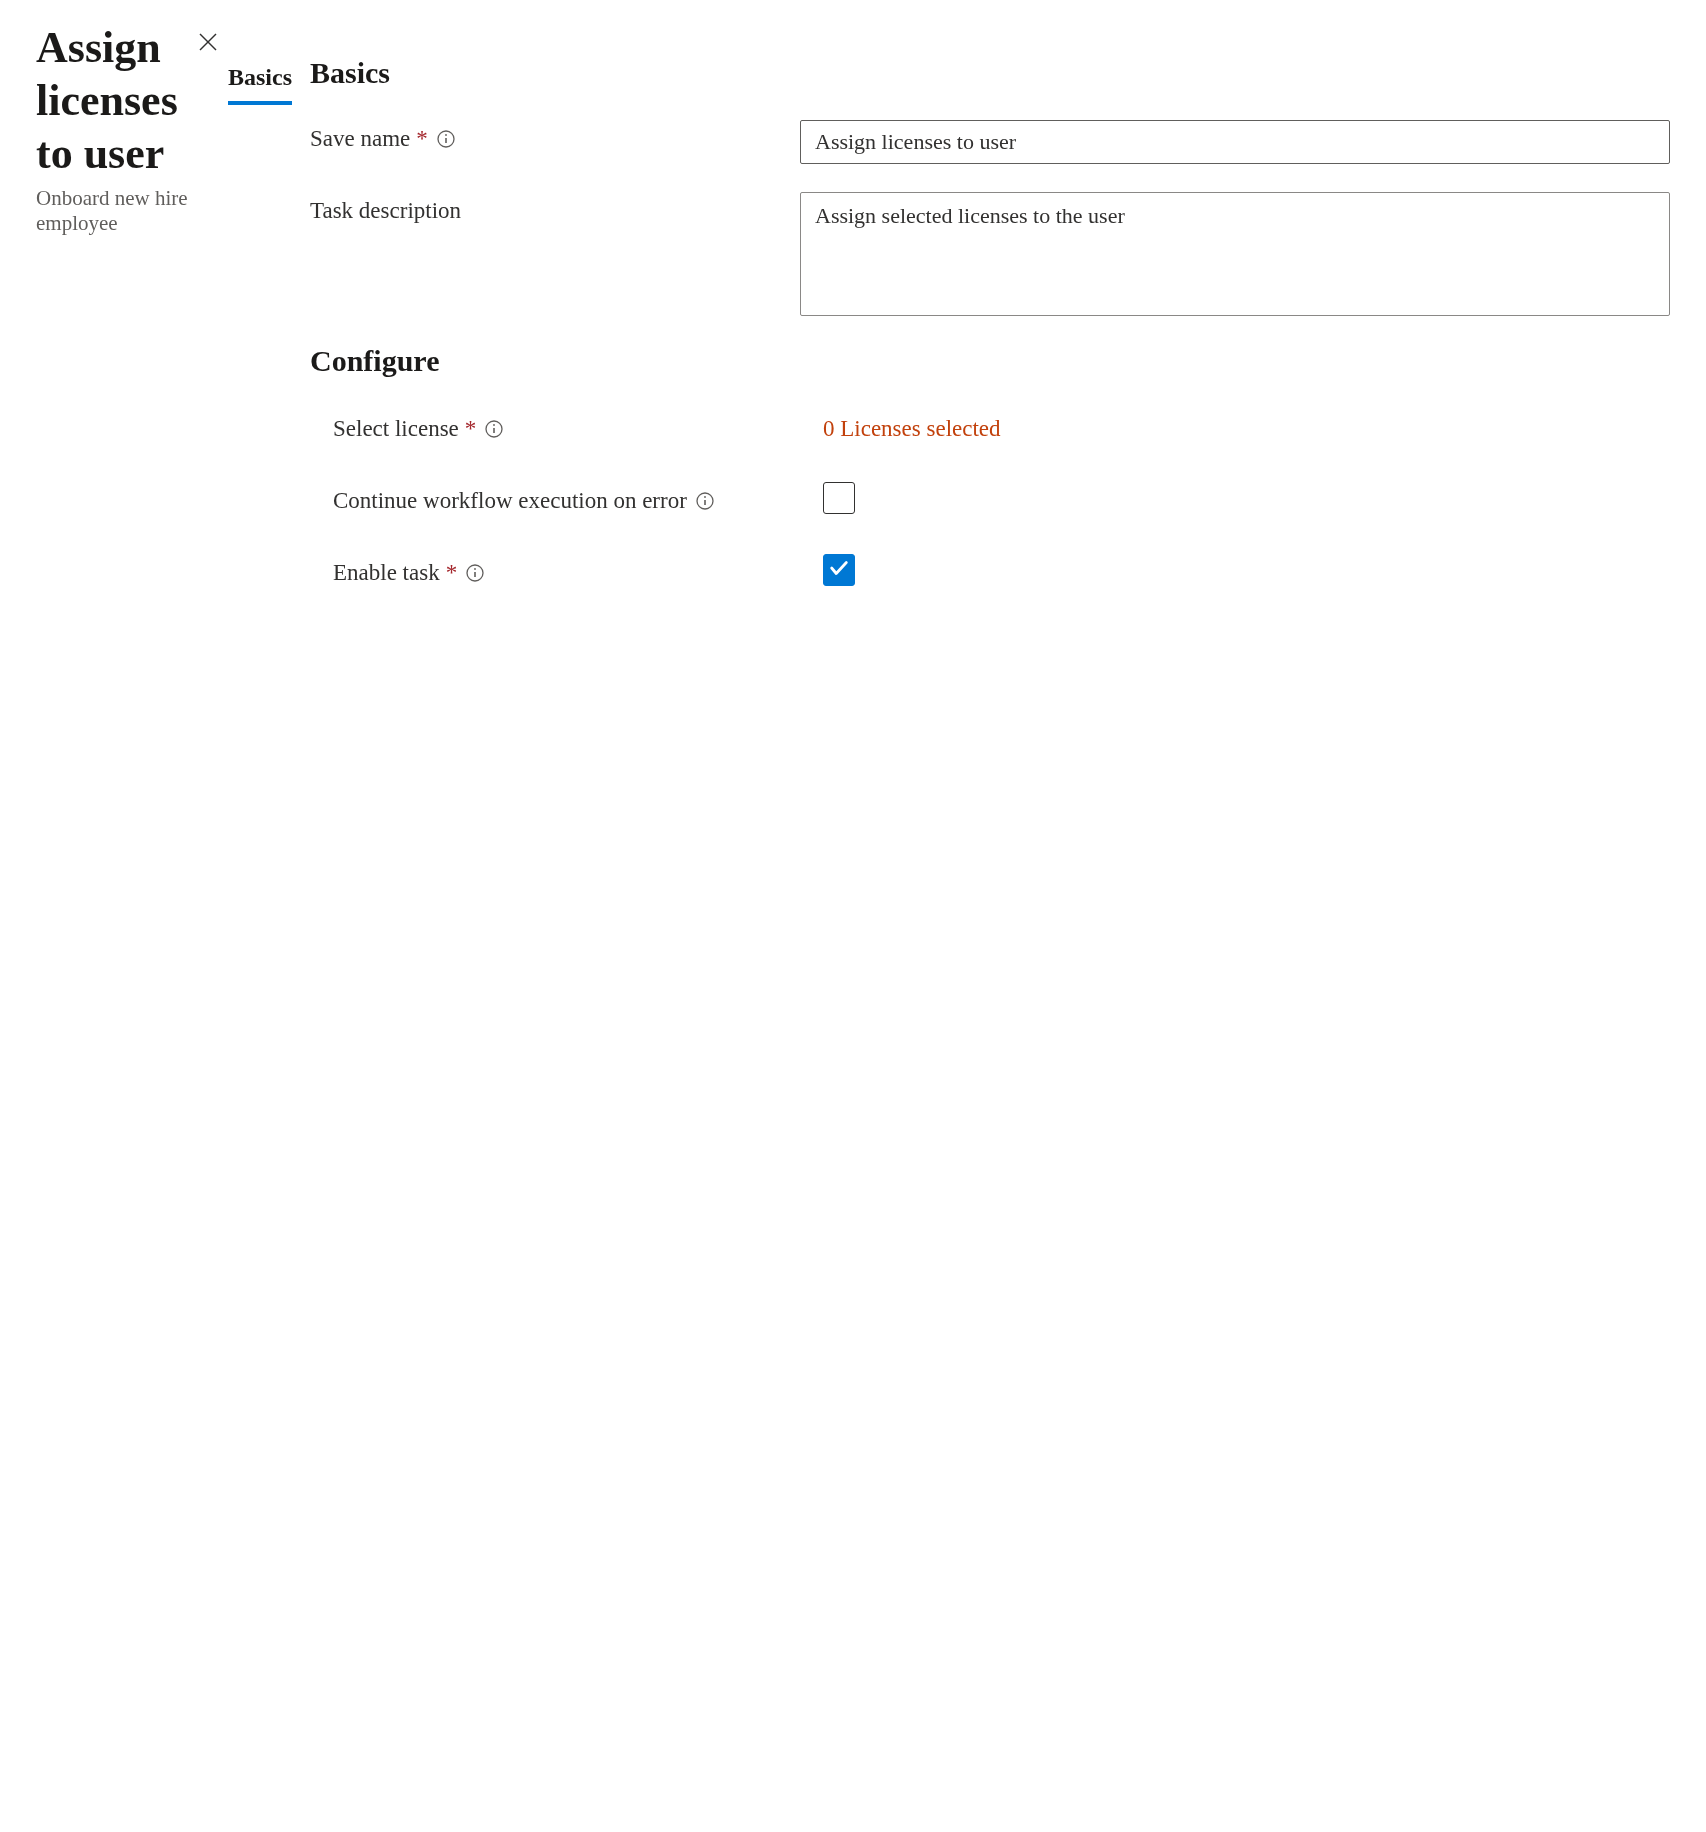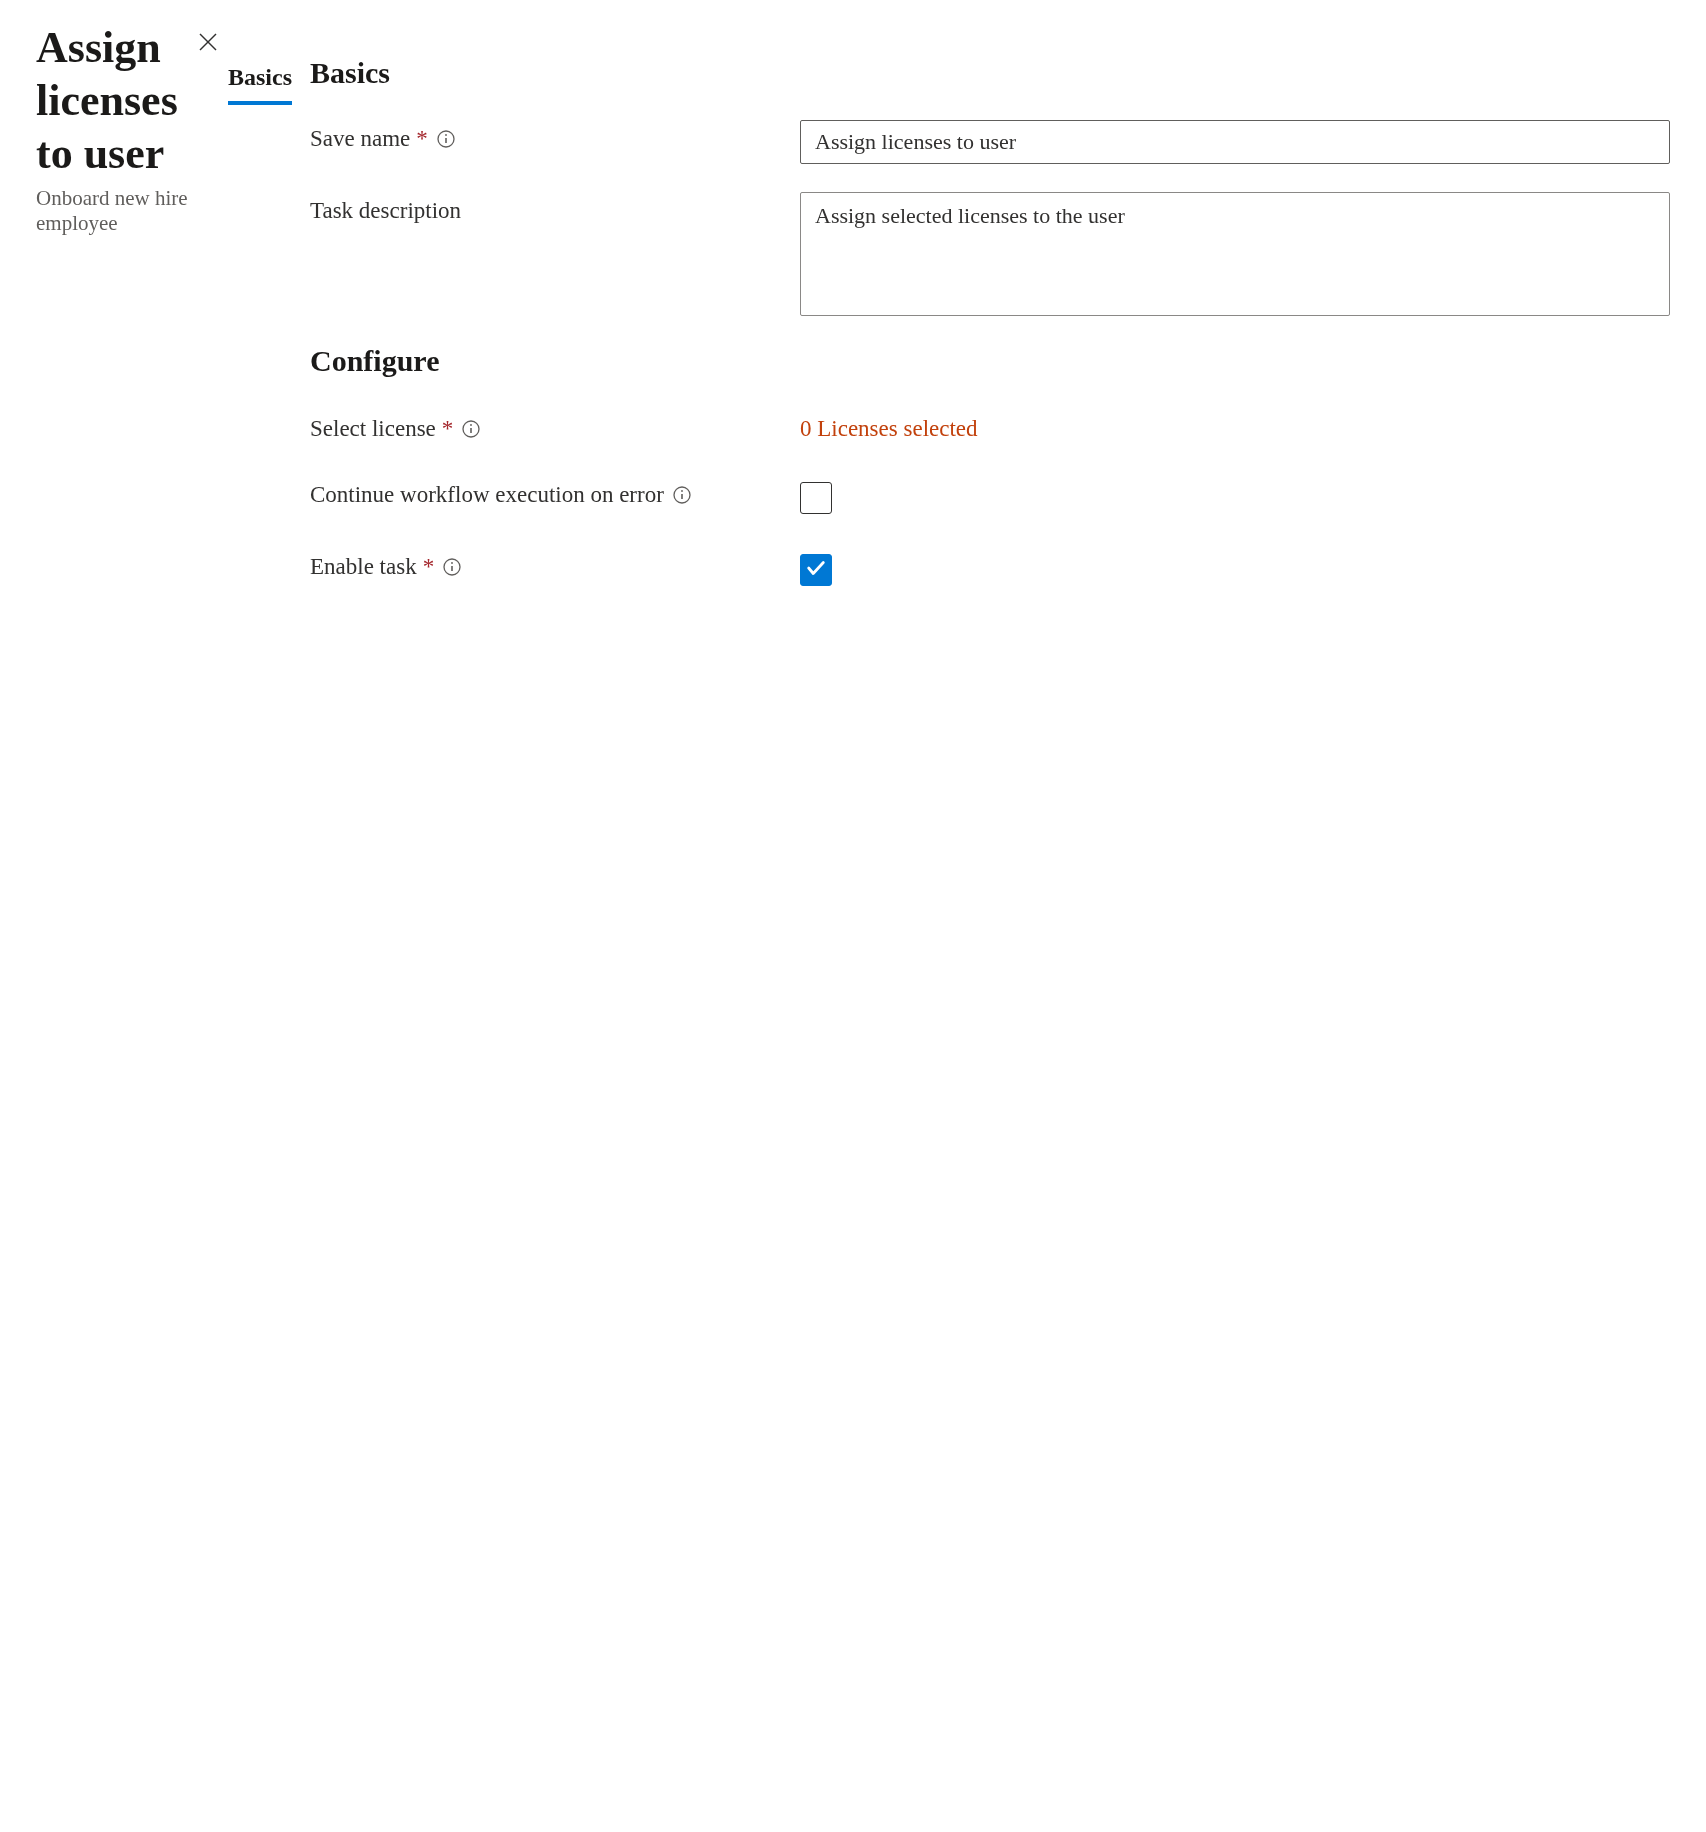--- a/index.html
+++ b/index.html
@@ -84,22 +84,23 @@
       margin-top: 28px;
       margin-bottom: 38px;
     }
     .row {
       display: flex;
       align-items: flex-start;
       margin-bottom: 28px;
     }
     .row-tight {
       display: flex;
-      align-items: flex-start;
+      align-items: flex-end;
       margin-bottom: 40px;
+      margin-left: 23px;
     }
     .label-cell {
       width: 490px;
       flex-shrink: 0;
       font-size: 23px;
       color: #323130;
       padding-top: 6px;
       display: flex;
       align-items: center;
       gap: 6px;

